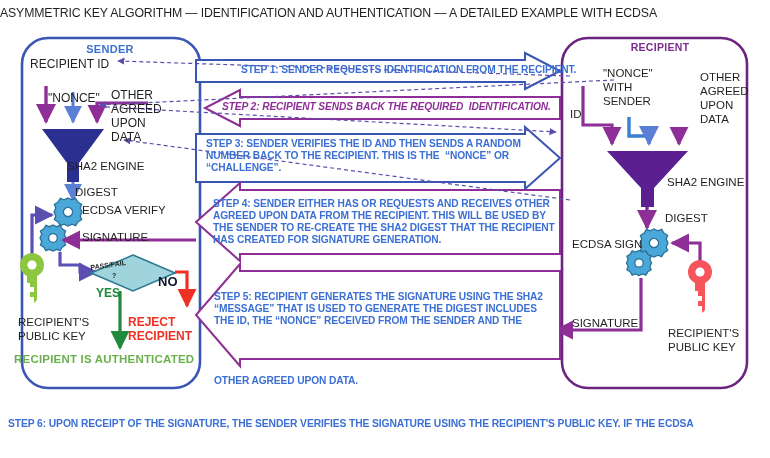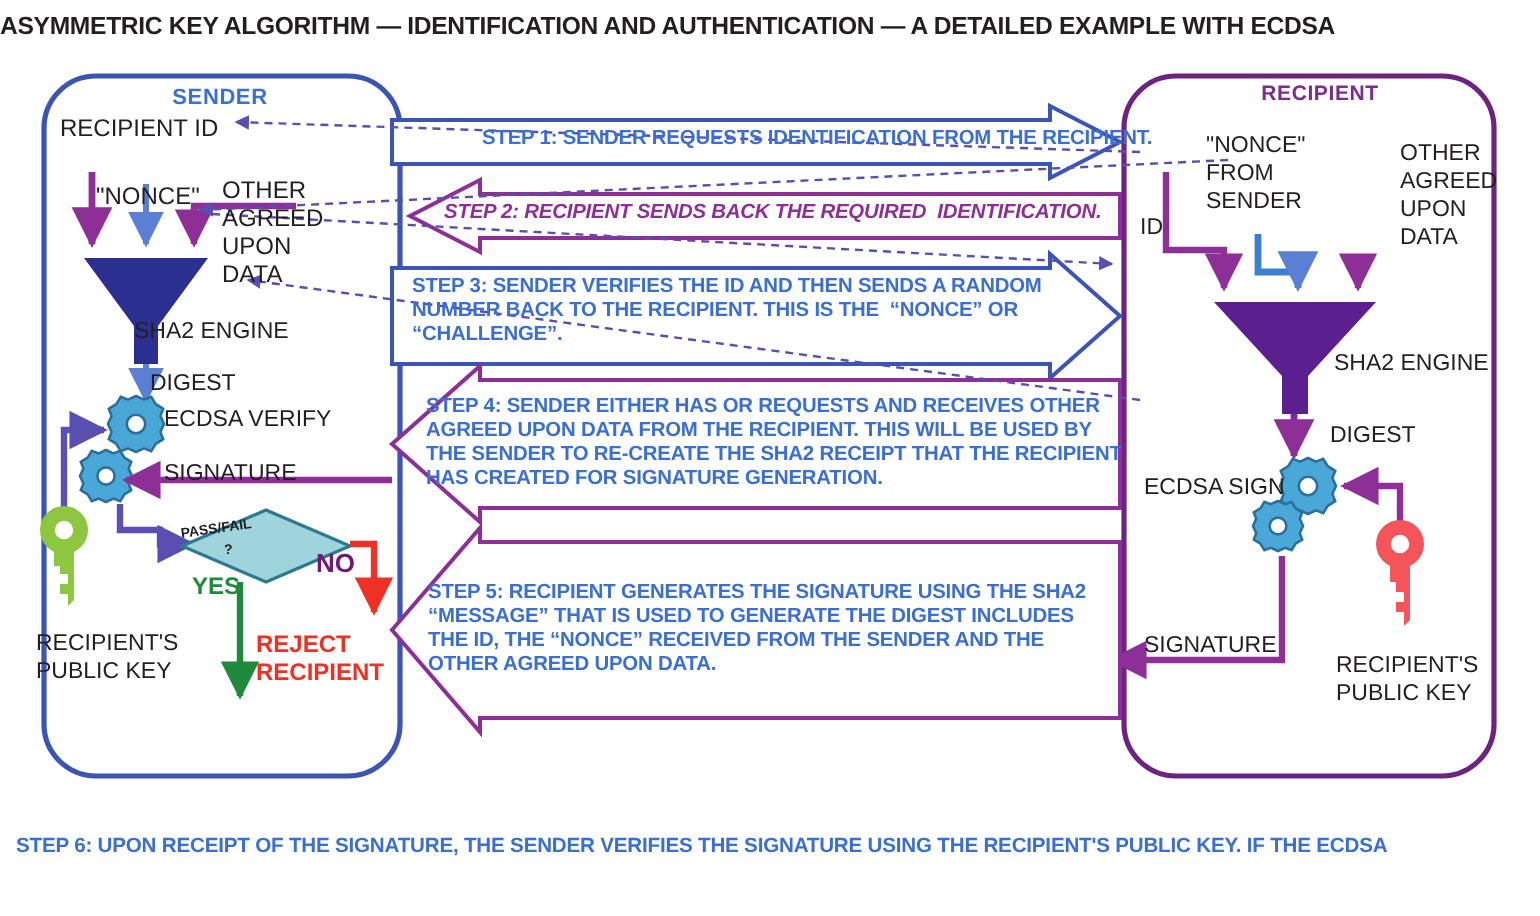--- a/index.html
+++ b/index.html
@@ -9,21 +9,21 @@
     color:#231f20;
   }
   #stage{position:absolute;left:0;top:0;width:770px;height:458px;}
   svg#art{position:absolute;left:0;top:0;width:770px;height:458px;}
 
   .txt{position:absolute;white-space:pre;line-height:1.06;}
 
   
   #title{
     left:0;top:7px;width:622px;text-align:center;
-    font-size:12.3px;font-weight:bold;letter-spacing:-0.15px;color:#231f20;
+    font-size:12.3px;font-weight:normal;letter-spacing:-0.15px;color:#231f20;
   }
 
   
   #sender-title{left:25px;top:44px;width:170px;text-align:center;
     font-size:11px;font-weight:bold;color:#3b6fd4;letter-spacing:.3px;}
   #recipient-title{left:580px;top:42px;width:160px;text-align:center;
     font-size:10.5px;font-weight:bold;color:#7b2d8e;letter-spacing:.3px;}
 
   
   .lbl{font-size:12px;color:#231f20;font-weight:normal;}
@@ -34,21 +34,21 @@
   #lbl-other3{left:111px;top:117px;}
   #lbl-other4{left:111px;top:131px;}
   #lbl-sha2-l{left:67px;top:160px;font-size:11.5px;}
   #lbl-digest-l{left:75px;top:186px;font-size:11.5px;}
   #lbl-ecdsa-verify{left:82px;top:204px;font-size:11.5px;}
   #lbl-signature-l{left:82px;top:231px;font-size:11.5px;}
   #lbl-passfail{left:90px;top:264px;font-size:7px;color:#231f20;font-weight:bold;
       transform:rotate(-8deg);transform-origin:left top;}
   #lbl-passfail-q{left:112px;top:272px;font-size:7px;color:#231f20;font-weight:bold;}
   #lbl-yes{left:96px;top:287px;font-size:12px;font-weight:bold;color:#1f8a3c;}
-  #lbl-no{left:158px;top:275px;font-size:13px;font-weight:bold;color:#701a75;}
+  #lbl-no{left:158px;top:275px;font-size:13px;font-weight:bold;color:#0f172a;}
   #lbl-rpk1{left:18px;top:316px;font-size:11.5px;}
   #lbl-rpk2{left:18px;top:330px;font-size:11.5px;}
   #lbl-reject1{left:128px;top:316px;font-size:12px;font-weight:bold;color:#ee3124;}
   #lbl-reject2{left:128px;top:330px;font-size:12px;font-weight:bold;color:#ee3124;}
   #lbl-auth{left:14px;top:353px;font-size:11.5px;font-weight:bold;color:#6ab04c;letter-spacing:.2px;}
 
   
   #r-id{left:570px;top:72px;font-size:11.5px;margin-top:36px;}
   #r-nonce1{left:603px;top:67px;font-size:11.5px;}
   #r-nonce2{left:603px;top:81px;font-size:11.5px;}
@@ -232,24 +232,25 @@
   <div class="txt lbl" id="lbl-ecdsa-verify">ECDSA VERIFY</div>
   <div class="txt lbl" id="lbl-signature-l">SIGNATURE</div>
   <div class="txt" id="lbl-passfail">PASS/FAIL</div>
   <div class="txt" id="lbl-passfail-q">?</div>
   <div class="txt" id="lbl-yes">YES</div>
   <div class="txt" id="lbl-no">NO</div>
   <div class="txt lbl" id="lbl-rpk1">RECIPIENT'S</div>
   <div class="txt lbl" id="lbl-rpk2">PUBLIC KEY</div>
   <div class="txt" id="lbl-reject1">REJECT</div>
   <div class="txt" id="lbl-reject2">RECIPIENT</div>
+  <div class="txt" id="lbl-auth">RECIPIENT IS AUTHENTICATED</div>
 
   <div class="txt lbl" id="r-id">ID</div>
   <div class="txt lbl" id="r-nonce1">"NONCE"</div>
-  <div class="txt lbl" id="r-nonce2">FROM</div>
+  <div class="txt lbl" id="r-nonce2">WITH</div>
   <div class="txt lbl" id="r-nonce3">SENDER</div>
   <div class="txt lbl" id="r-other1">OTHER</div>
   <div class="txt lbl" id="r-other2">AGREED</div>
   <div class="txt lbl" id="r-other3">UPON</div>
   <div class="txt lbl" id="r-other4">DATA</div>
   <div class="txt lbl" id="r-sha2">SHA2 ENGINE</div>
   <div class="txt lbl" id="r-digest">DIGEST</div>
   <div class="txt lbl" id="r-ecdsa-sign">ECDSA SIGN</div>
   <div class="txt lbl" id="r-signature">SIGNATURE</div>
   <div class="txt lbl" id="r-rpk1">RECIPIENT'S</div>
@@ -262,26 +263,26 @@
       <span class="ln" style="color: rgb(142, 47, 151);">STEP 2: RECIPIENT SENDS BACK THE REQUIRED  IDENTIFICATION.</span>
     </div>
   <div class="step" id="step3">
       <span class="ln" style="color: rgb(59, 111, 212);">STEP 3: SENDER VERIFIES THE ID AND THEN SENDS A RANDOM</span>
       <span class="ln" style="color: rgb(59, 111, 212);">NUMBER BACK TO THE RECIPIENT. THIS IS THE  “NONCE” OR</span>
       <span class="ln" style="color: rgb(59, 111, 212);">“CHALLENGE”.</span>
     </div>
   <div class="step" id="step4">
       <span class="ln" style="color: rgb(59, 111, 212);">STEP 4: SENDER EITHER HAS OR REQUESTS AND RECEIVES OTHER</span>
       <span class="ln" style="color: rgb(59, 111, 212);">AGREED UPON DATA FROM THE RECIPIENT. THIS WILL BE USED BY</span>
-      <span class="ln" style="color: rgb(59, 111, 212);">THE SENDER TO RE-CREATE THE SHA2 RECEIPT THAT THE RECIPIENT</span>
+      <span class="ln" style="color: rgb(59, 111, 212);">THE SENDER TO RE-CREATE THE SHA2 DIGEST THAT THE RECIPIENT</span>
       <span class="ln" style="color: rgb(59, 111, 212);">HAS CREATED FOR SIGNATURE GENERATION.</span>
     </div>
   <div class="step" id="step5">
       <span class="ln" style="color: rgb(59, 111, 212);">STEP 5: RECIPIENT GENERATES THE SIGNATURE USING THE SHA2</span>
       <span class="ln" style="color: rgb(59, 111, 212);">“MESSAGE” THAT IS USED TO GENERATE THE DIGEST INCLUDES</span>
       <span class="ln" style="color: rgb(59, 111, 212);">THE ID, THE “NONCE” RECEIVED FROM THE SENDER AND THE</span>
-      <span class="ln" style="color: rgb(59, 111, 212);">OTHER AGREED UPON DATA.</span>
+      <span class="ln" style="color: rgb(59, 111, 212); margin-top: 48px;">OTHER AGREED UPON DATA.</span>
     </div>
   <div class="step" id="step6">
       <span class="ln" style="color: rgb(59, 111, 212);">STEP 6: UPON RECEIPT OF THE SIGNATURE, THE SENDER VERIFIES THE SIGNATURE USING THE RECIPIENT'S PUBLIC KEY. IF THE ECDSA</span>
     </div>
 
 </div>
 
 </body></html>

